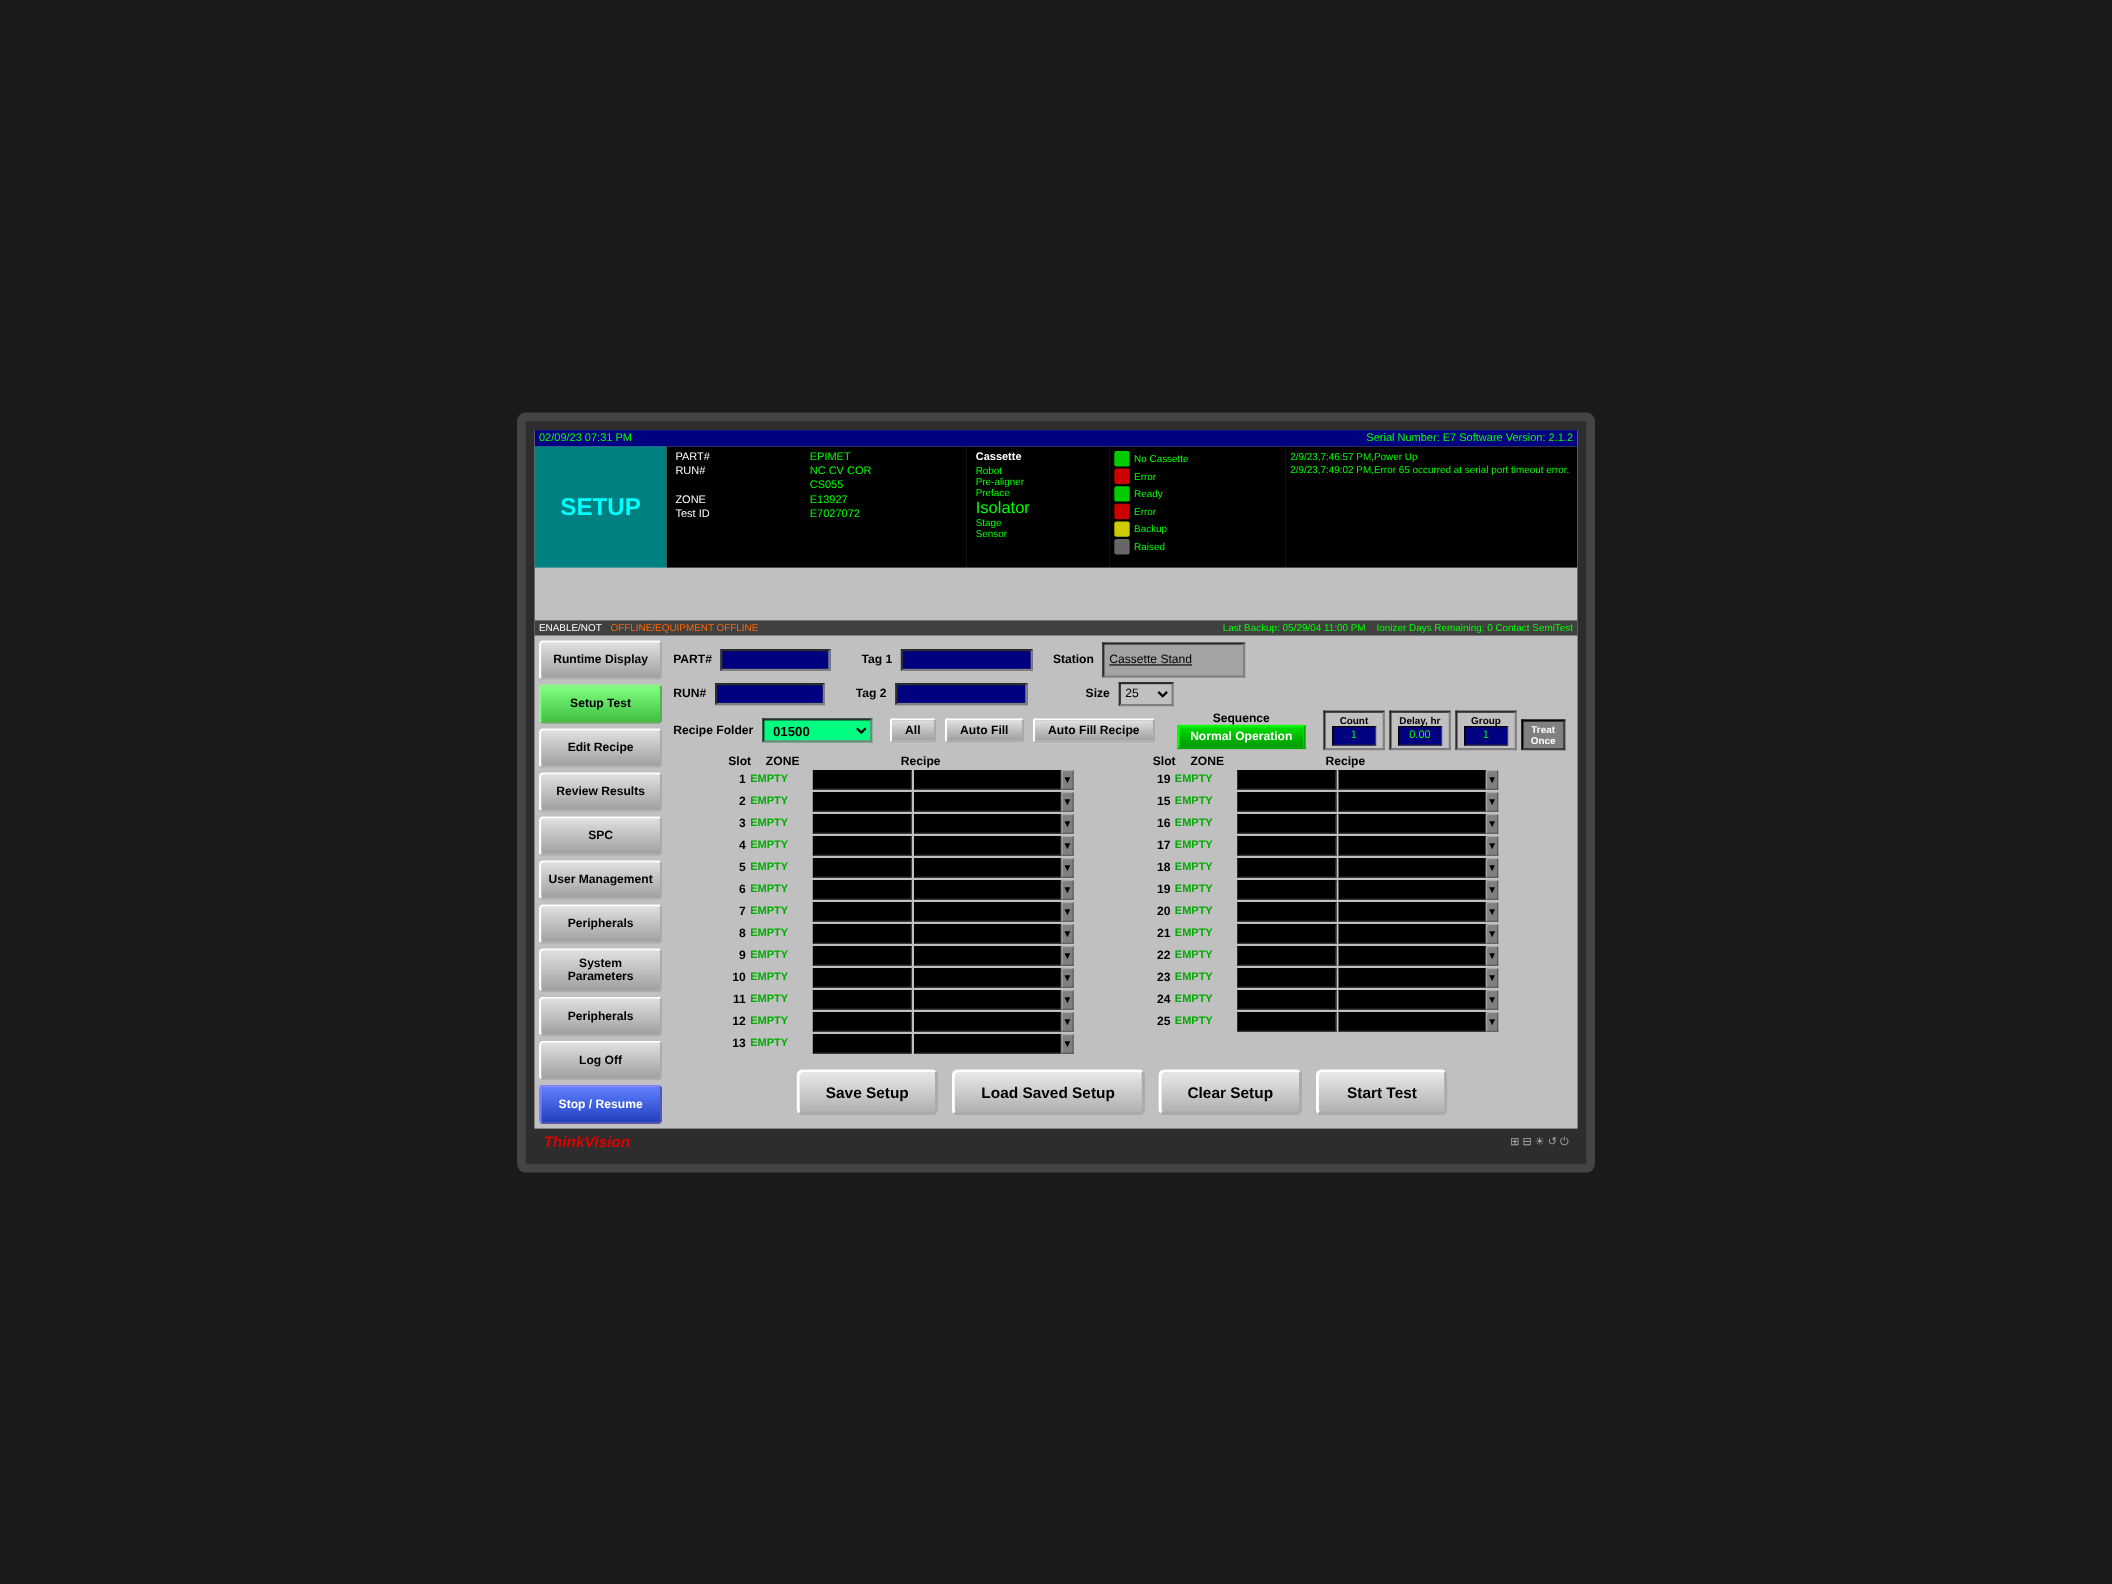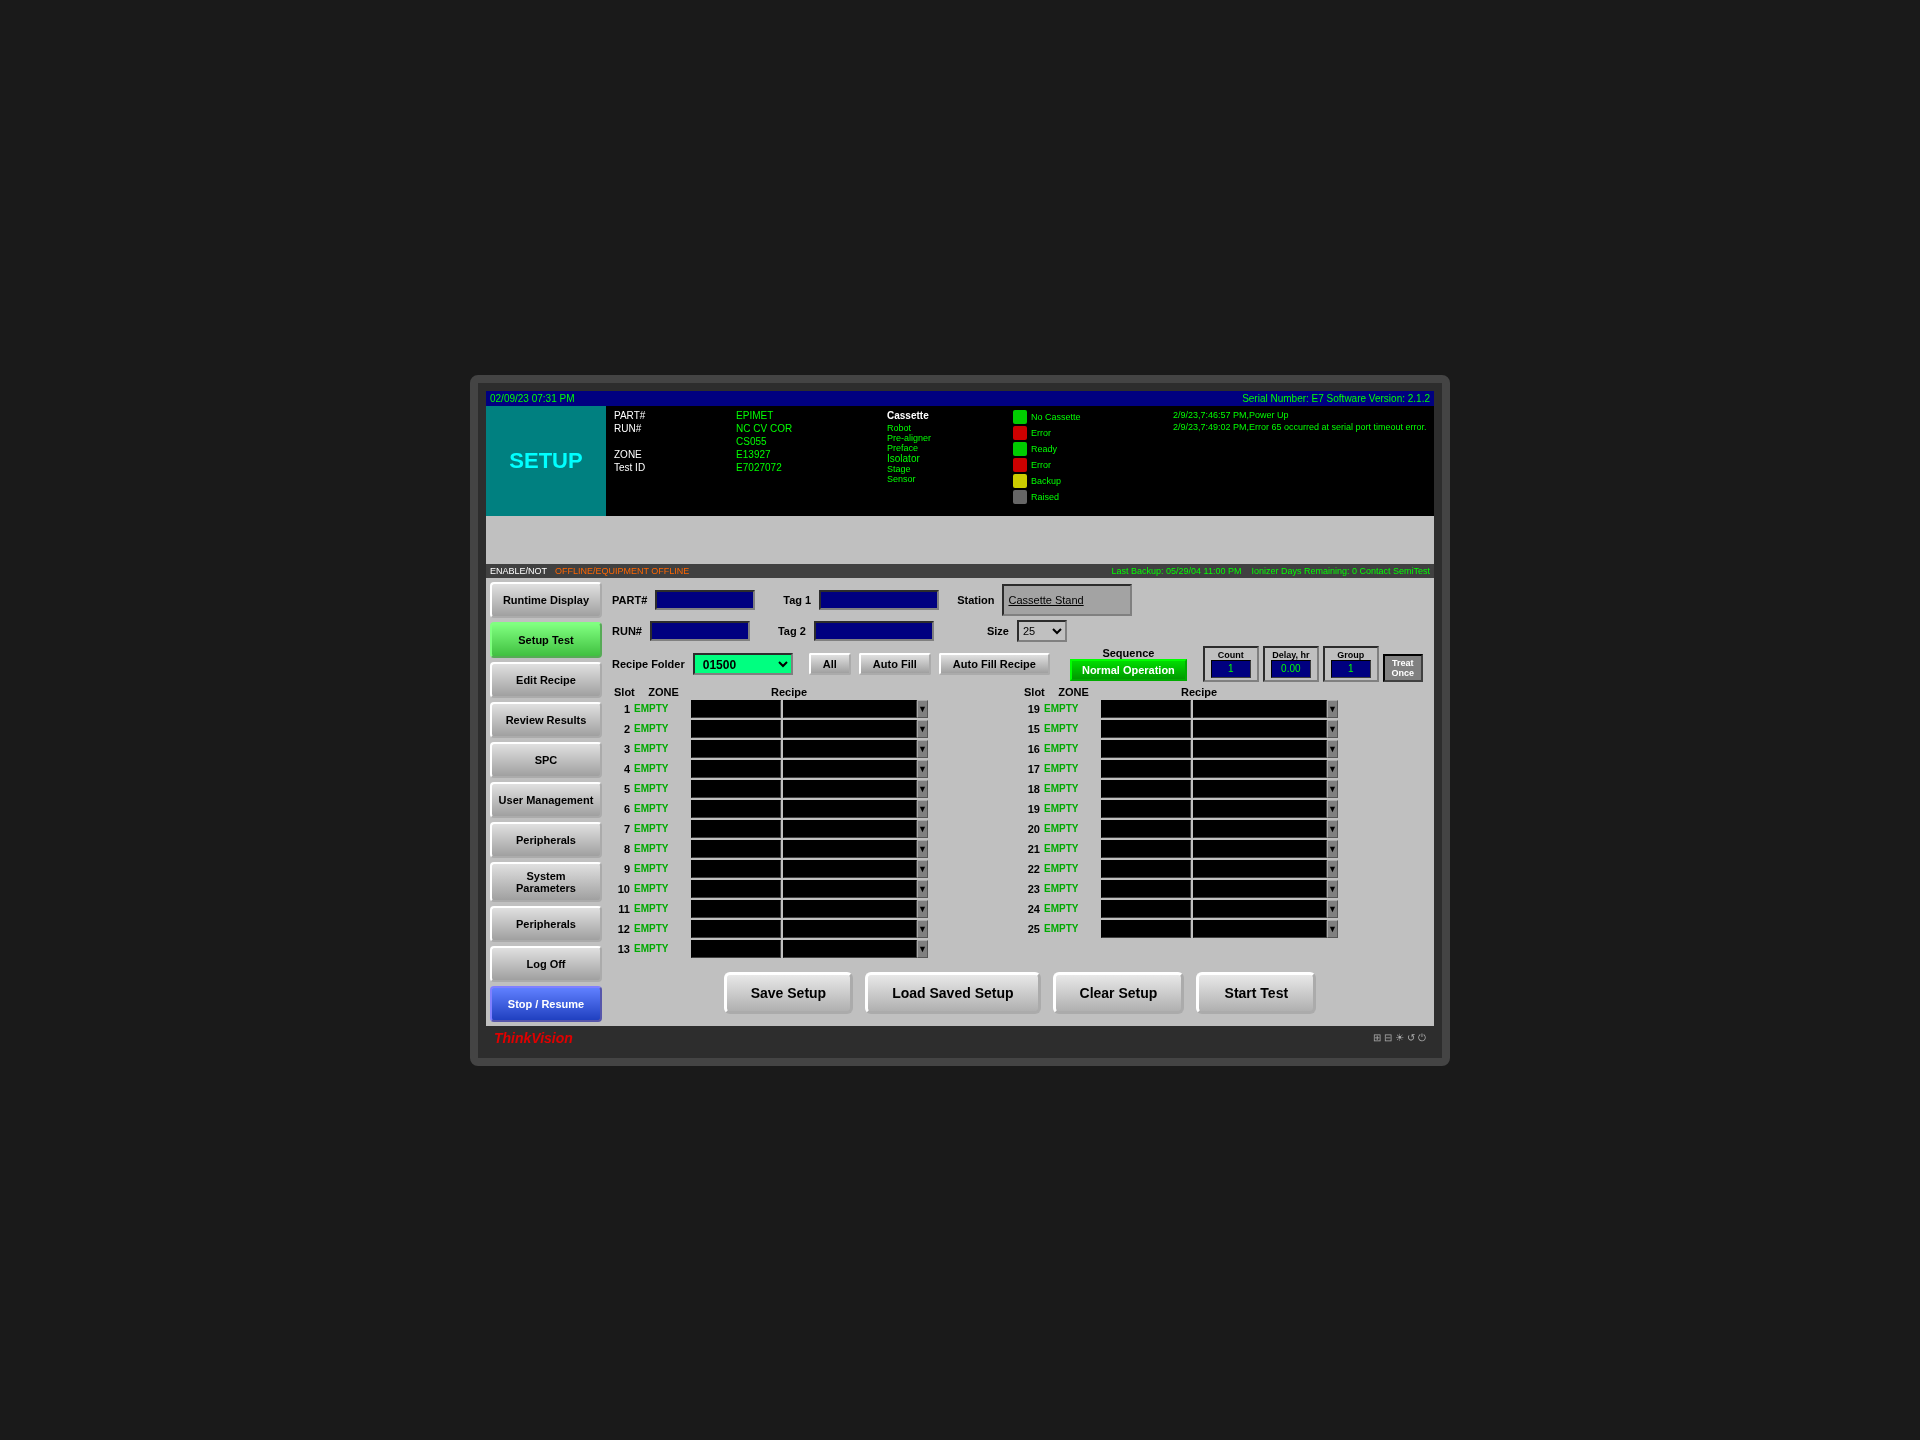--- a/index.html
+++ b/index.html
@@ -255,20 +255,21 @@
       font-size: 11px;
       font-weight: bold;
       cursor: pointer;
       white-space: nowrap;
     }
     
     .slots-area {
       display: flex;
       gap: 4px;
       margin-top: 4px;
+      margin-left: 48px;
     }
     .slots-table {
       flex: 1;
     }
     .slots-header {
       display: grid;
       grid-template-columns: 20px 55px 90px 100px 14px;
       gap: 2px;
       font-size: 11px;
       font-weight: bold;
@@ -399,21 +400,21 @@
         <span class="info-val">E13927</span>
         <span class="info-label">Test ID</span>
         <span class="info-val">E7027072</span>
       </div>
 
       <div class="cassette-block">
         <div style="color:#fff;font-weight:bold;font-size:10px;margin-bottom:2px;">Cassette</div>
         <div style="color:#00ff00;font-size:9px;">Robot</div>
         <div style="color:#00ff00;font-size:9px;">Pre-aligner</div>
         <div style="color:#00ff00;font-size:9px;">Preface</div>
-        <div style="color:#00ff00;font-size:10px;">Isolator</div>
+        <div style="color:#00ff00;font-size:15px;">Isolator</div>
         <div style="color:#00ff00;font-size:9px;">Stage</div>
         <div style="color:#00ff00;font-size:9px;">Sensor</div>
       </div>
 
       <div class="status-block">
         <div class="status-row">
           <div class="status-dot dot-green"></div>
           <span class="status-text">No Cassette</span>
         </div>
         <div class="status-row">

